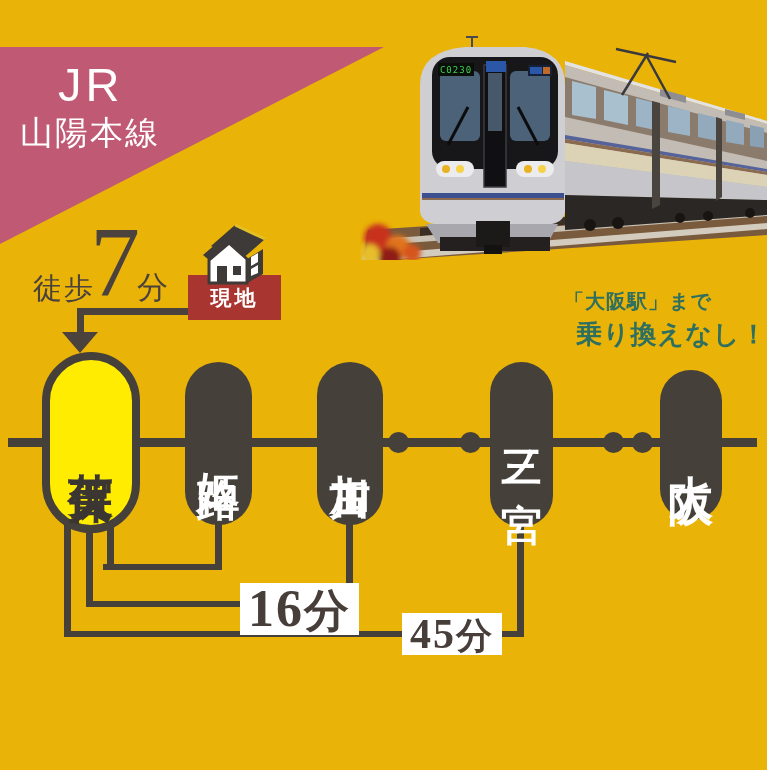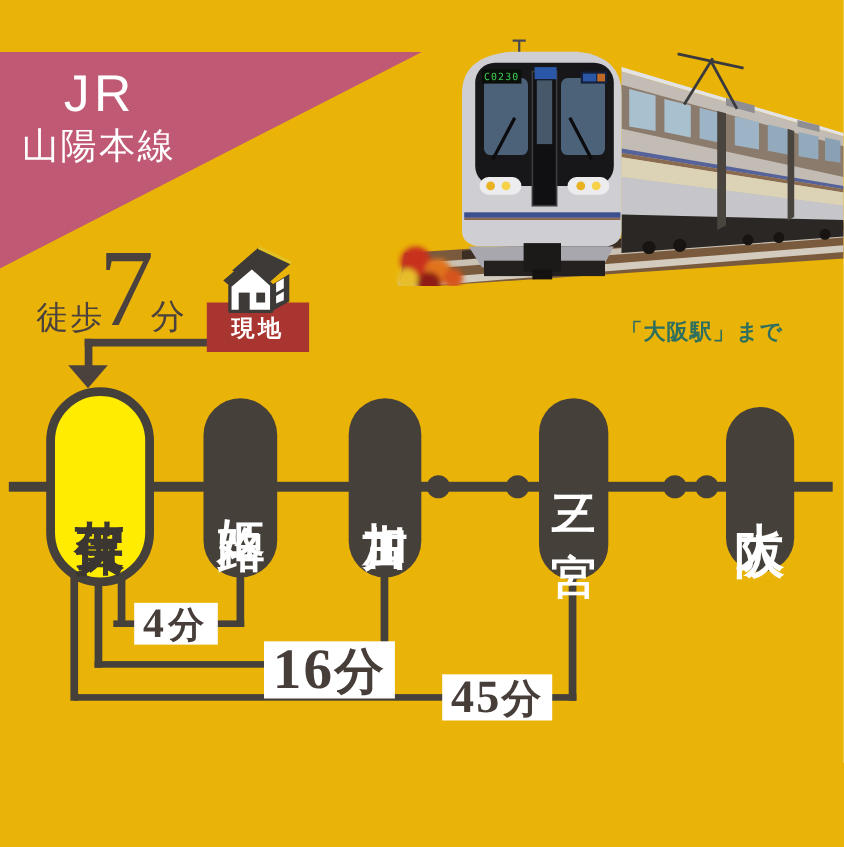--- a/index.html
+++ b/index.html
@@ -195,39 +195,39 @@
     <polygon points="12,41 32,24 50,40 50,64 12,64" fill="#ffffff" stroke="#3e3a38" stroke-width="3" stroke-linejoin="round"></polygon>
     <rect x="20" y="47" width="10" height="17" fill="#3e3a38"></rect>
     <rect x="36" y="47" width="8" height="9" fill="#3e3a38"></rect>
     <polygon points="50,40 66,30 66,55 50,64" fill="#3e3a38"></polygon>
     <polygon points="54,38 61,34 61,43 54,47" fill="#ffffff"></polygon>
     <polygon points="54,50 61,46 61,54 54,57" fill="#ffffff"></polygon>
   </svg>
   <div class="site-box">現地</div>
 
   <div class="note-line1">「大阪駅」まで</div>
+  <div class="note-line2">乗り換えなし！</div>
 
   <div class="route-line"></div>
   <div class="transit-dot dot1"></div>
   <div class="transit-dot dot2"></div>
   <div class="transit-dot dot3"></div>
   <div class="transit-dot dot4"></div>
 
   <div class="vline vl-a1"></div>
   <div class="vline vl-a2"></div>
   <div class="vline vl-a3"></div>
   <div class="vline vl-himeji"></div>
   <div class="vline vl-kakogawa"></div>
   <div class="vline vl-sannomiya"></div>
 
   <div class="bbar bb1"></div>
   <div class="bbar bb2"></div>
   <div class="bbar bb3"></div>
 
-  <div class="dur d1"><span>4</span><span class="u">分</span></div>
   <div class="dur d2"><span>16</span><span class="u">分</span></div>
   <div class="dur d3"><span>45</span><span class="u">分</span></div>
 
   <div class="station st-agaho">
     <span>英賀保</span>
   </div>
   <div class="station st-himeji">
     <span>姫路</span>
   </div>
   <div class="station st-kakogawa">

